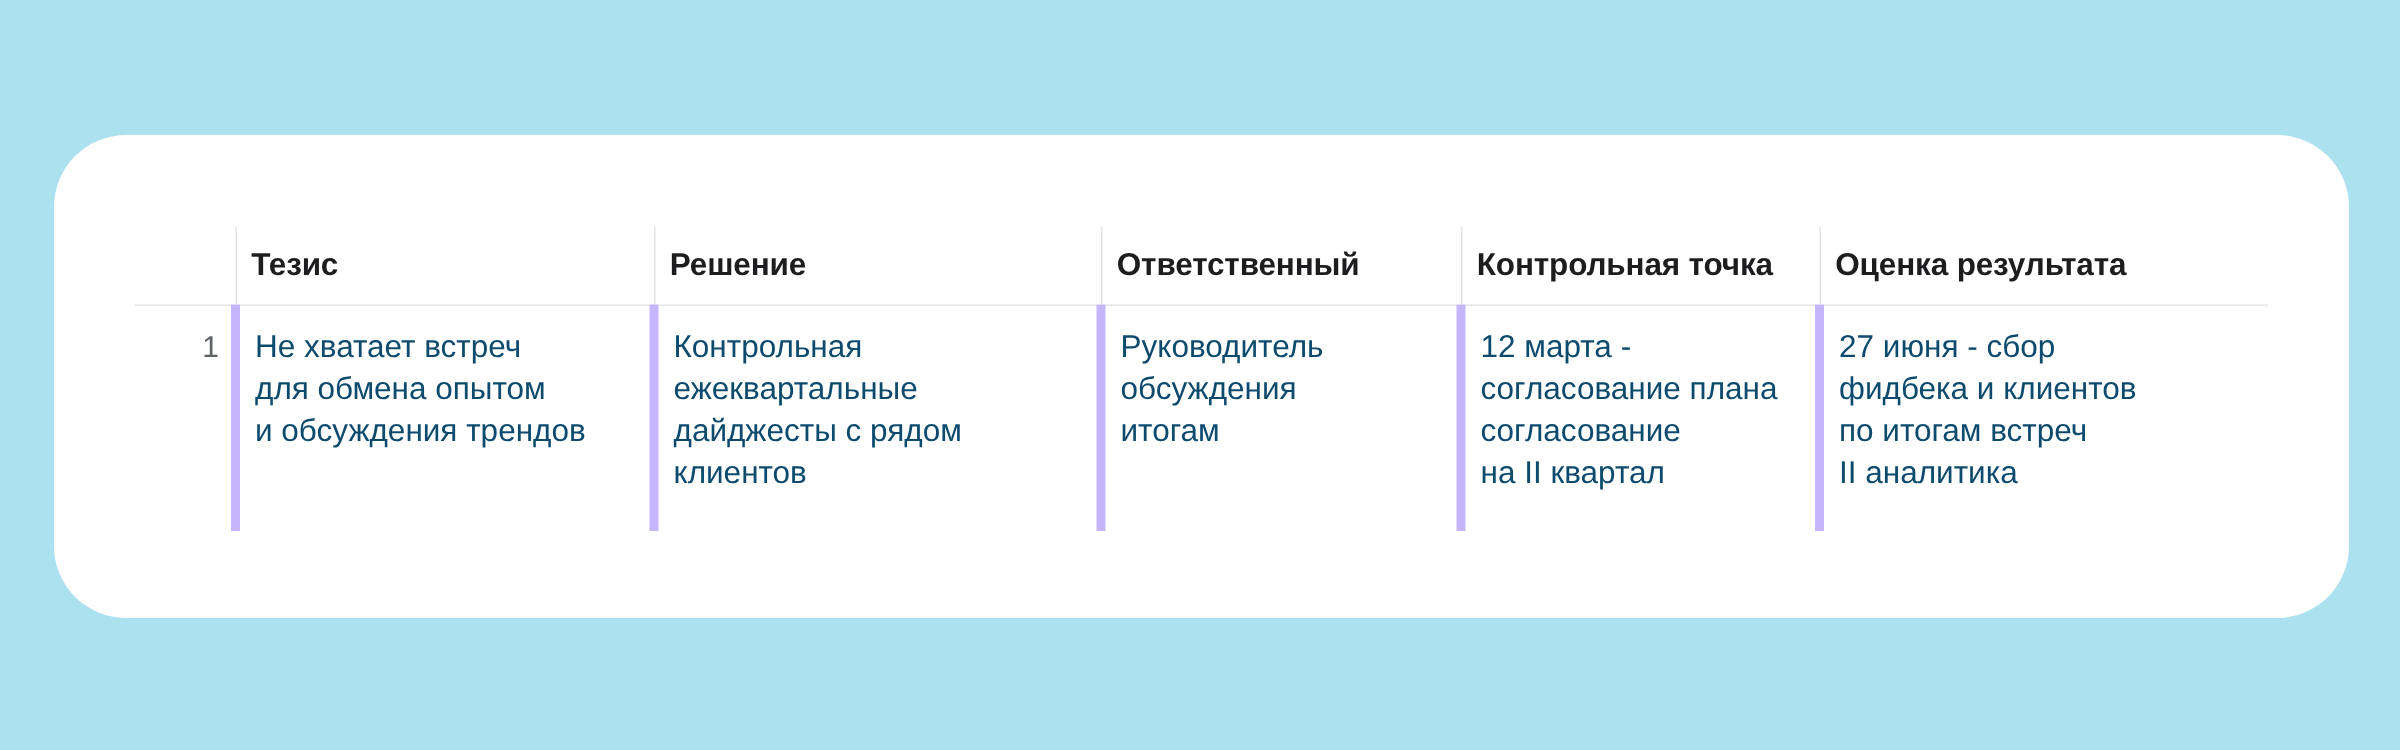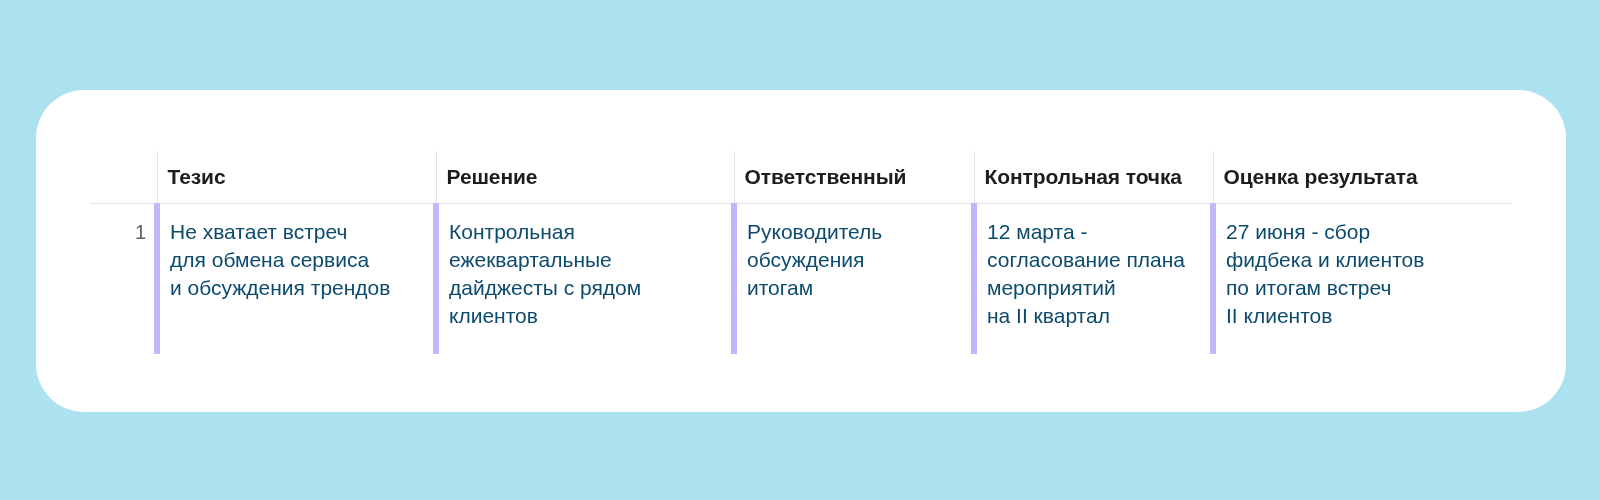--- a/index.html
+++ b/index.html
@@ -126,49 +126,49 @@
           </tr>
         </thead>
 
         <tbody>
           <tr>
 
             <td class="num-cell">1</td>
 
             <td>
               <span class="cell-line">Не хватает встреч</span>
-              <span class="cell-line">для обмена сервиса</span>
+              <span class="cell-line">для обмена опытом</span>
               <span class="cell-line">и обсуждения трендов</span>
             </td>
 
             <td>
               <span class="cell-line">Контрольная</span>
               <span class="cell-line">ежеквартальные</span>
               <span class="cell-line">дайджесты с рядом</span>
               <span class="cell-line">клиентов</span>
             </td>
 
             <td>
               <span class="cell-line">Руководитель</span>
               <span class="cell-line">обсуждения</span>
               <span class="cell-line">итогам</span>
             </td>
 
             <td>
               <span class="cell-line">12 марта -</span>
               <span class="cell-line">согласование плана</span>
-              <span class="cell-line">мероприятий</span>
+              <span class="cell-line">согласование</span>
               <span class="cell-line">на II квартал</span>
             </td>
 
             <td>
               <span class="cell-line">27 июня - сбор</span>
               <span class="cell-line">фидбека и клиентов</span>
               <span class="cell-line">по итогам встреч</span>
-              <span class="cell-line">II клиентов</span>
+              <span class="cell-line">II аналитика</span>
             </td>
 
           </tr>
         </tbody>
       </table>
 
     </div>
   </div>
 </div>
 

